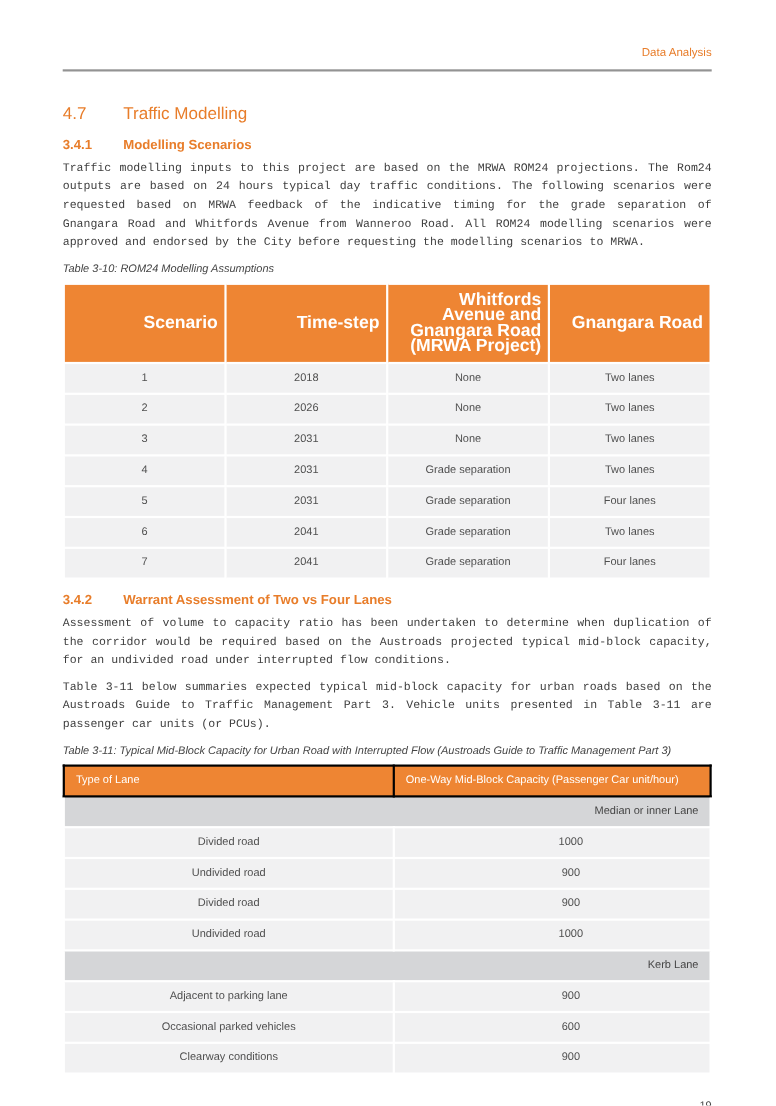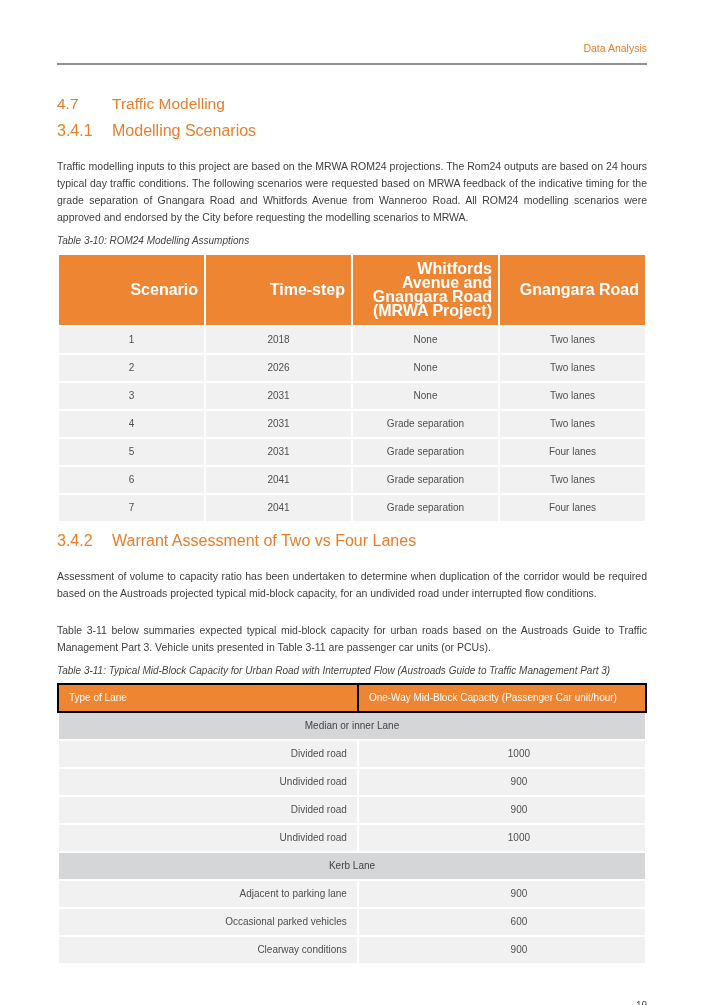--- a/index.html
+++ b/index.html
@@ -27,33 +27,34 @@
   h1.sec {
     margin-top: 30px;
     font-size: 15.5px;
     font-weight: 400;
     color: #e87d2a;
     display: flex;
   }
   h1.sec .hnum { width: 55px; flex: 0 0 55px; }
   h2.sub {
     margin-top: 11px;
-    font-size: 16px;
-    font-weight: 400;
+    font-size: 12px;
+    font-weight: 700;
     color: #e87d2a;
     display: flex;
     line-height: 14px;
   }
   h2.sub .hnum { width: 55px; flex: 0 0 55px; }
   p.body {
-    margin-top: 20px;
+    margin-top: 7px;
     font-size: 10.5px;
     line-height: 17px;
     text-align: justify;
     color: #3e3e3e;
+    font-family: Liberation Mono, monospace;
   }
   p.caption {
     margin-top: 9px;
     margin-bottom: 7px;
     font-size: 10px;
     font-style: italic;
     color: #454545;
   }
   table { border-collapse: collapse; width: 590px; table-layout: fixed; }
   
@@ -98,26 +99,26 @@
     font-size: 10px;
     line-height: 16px;
     vertical-align: middle;
     border: 2px solid #ffffff;
     padding: 5px 10px;
     height: 28px;
   }
   table.t311 td.subheader {
     background: #d5d6d8;
     color: #454545;
-    text-align: center;
+    text-align: right;
   }
   table.t311 td.lane {
     background: #f1f1f2;
     color: #4f4f4f;
-    text-align: right;
+    text-align: center;
   }
   table.t311 td.val {
     background: #f1f1f2;
     color: #4f4f4f;
     text-align: center;
     padding-left: 44px;
   }
   table.t311 col.c1 { width: 51%; }
   table.t311 col.c2 { width: 49%; }
   .page-footer {

